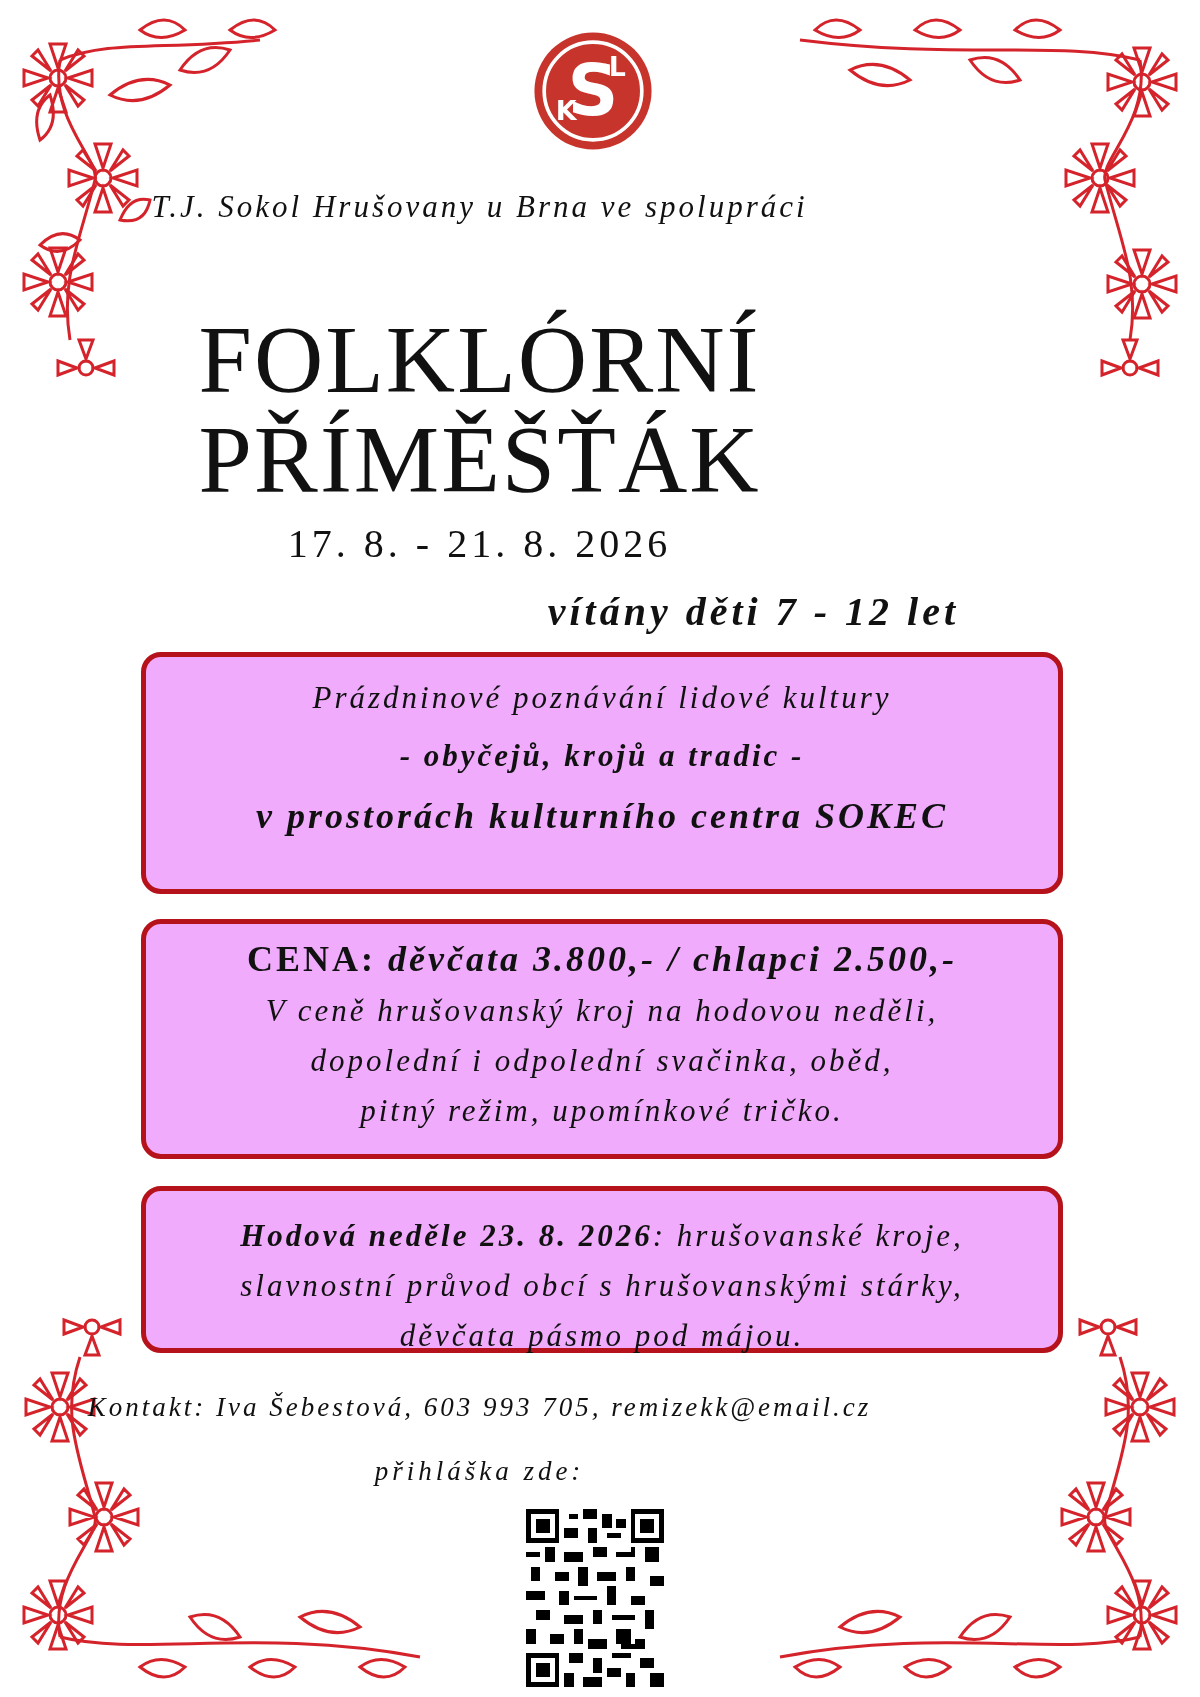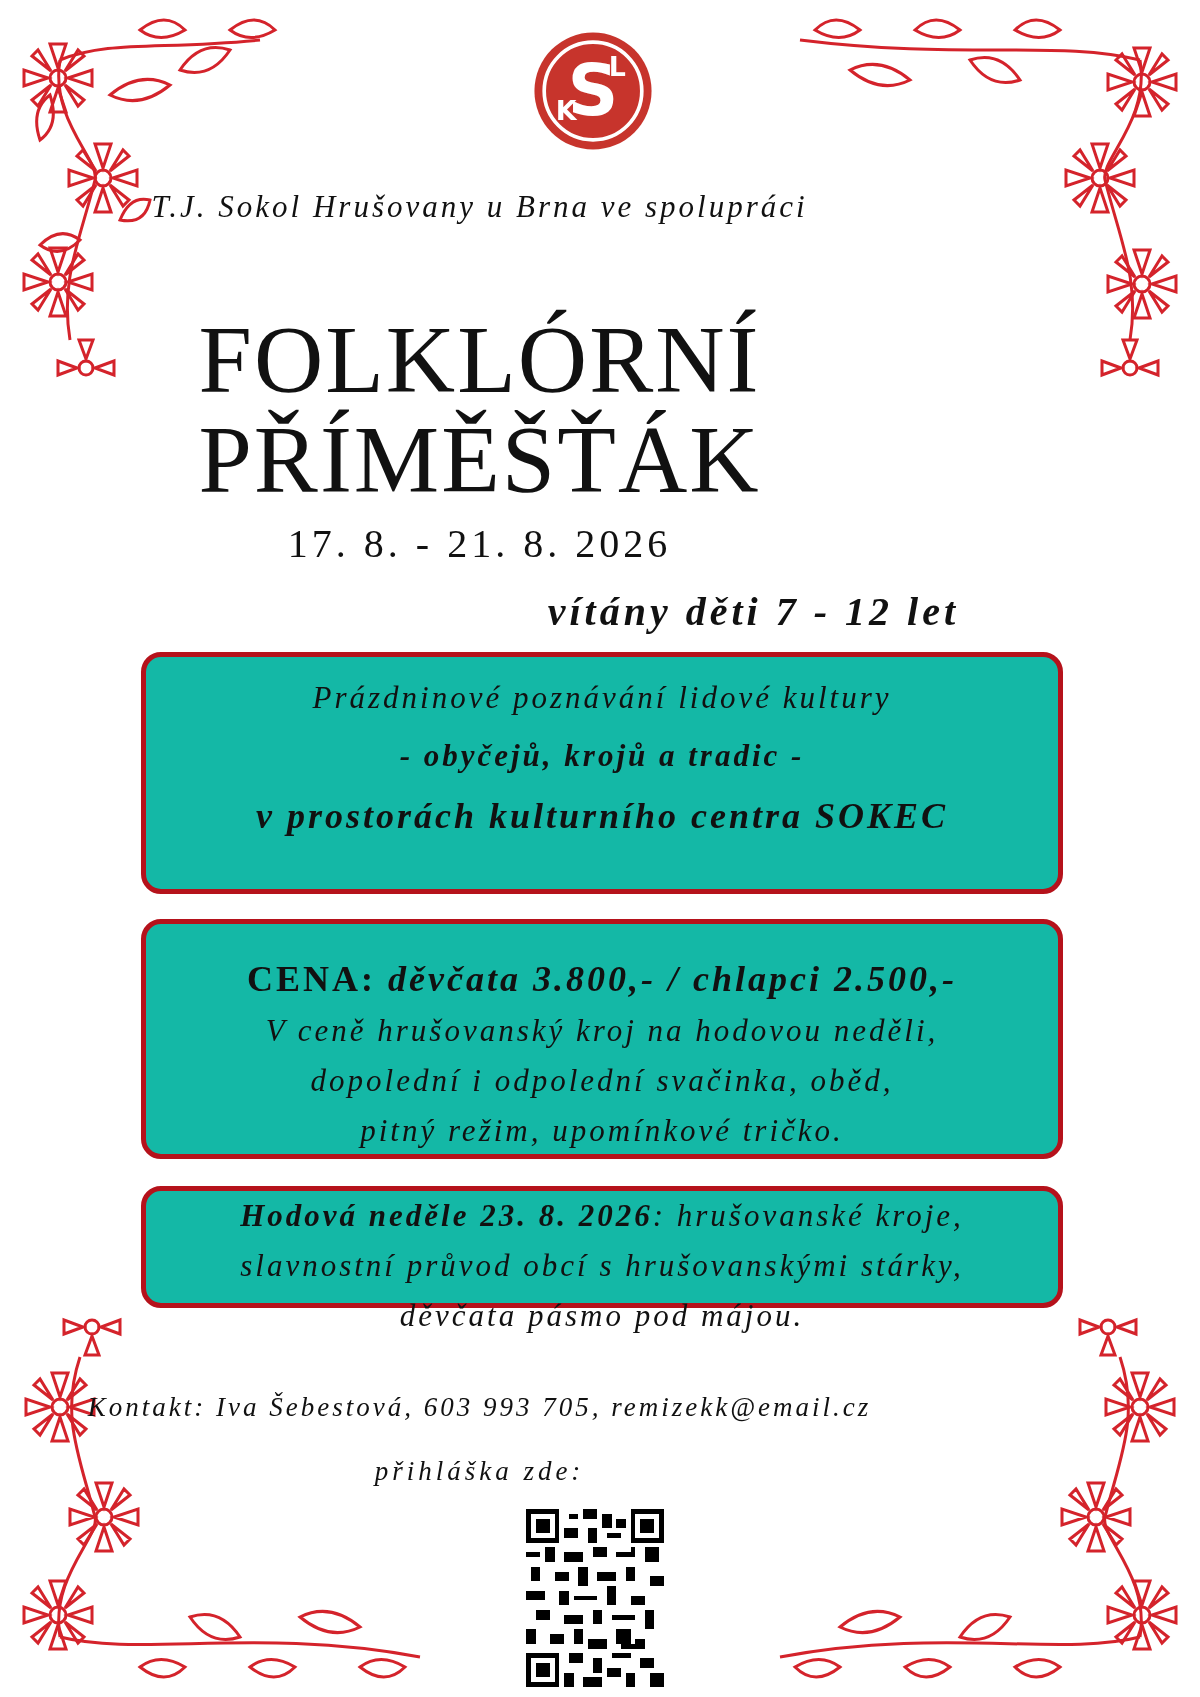--- a/index.html
+++ b/index.html
@@ -14,26 +14,26 @@
   .logo { left: 532px; top: 30px; width: 122px; height: 122px; }
 
   .intro { font-size: 31px; line-height: 58px; font-style: italic; letter-spacing: 3px; top: 178px; font-family: "Liberation Serif", serif; }
   .title { font-family: "Liberation Serif", serif; font-size: 96px; line-height: 100px; letter-spacing: 2px; top: 310px; font-weight: normal; }
   .dates { font-family: "Liberation Serif", serif; font-size: 40px; letter-spacing: 4px; top: 520px; }
   .ages { font-family: "Liberation Serif", serif; font-size: 40px; font-weight: bold; font-style: italic; letter-spacing: 4px; top: 588px; text-align: right; }
 
   .box {
     position: absolute; left: 141px; width: 922px;
     border: 5px solid #b5121b; border-radius: 20px; box-sizing: border-box;
-    background: #14b8a6; text-align: center;
+    background: #f0abfc; text-align: center;
     font-family: "Liberation Serif", serif;
   }
   .box1 { top: 652px; height: 242px; padding-top: 16px; }
-  .box2 { top: 919px; height: 240px; padding-top: 20px; }
-  .box3 { top: 1186px; height: 122px; padding-top: 0; }
+  .box2 { top: 919px; height: 240px; }
+  .box3 { top: 1186px; height: 167px; padding-top: 20px; }
   .line { font-size: 31px; line-height: 50px; font-style: italic; letter-spacing: 3px; }
   .line.bold { font-weight: bold; margin-top: 8px; }
   .line.big { font-size: 36px; line-height: 54px; }
   .upright { font-style: normal; }
 
   .contact { font-family: "Liberation Serif", serif; font-size: 27px; font-style: italic; letter-spacing: 3px; top: 1392px; }
   .signup { font-family: Liberation Serif, serif; font-size: 27px; font-style: italic; letter-spacing: 4px; top: 1456px; }
   .qr { left: 526px; top: 1509px; width: 138px; height: 178px; }
 
   .orn { position: absolute; }

